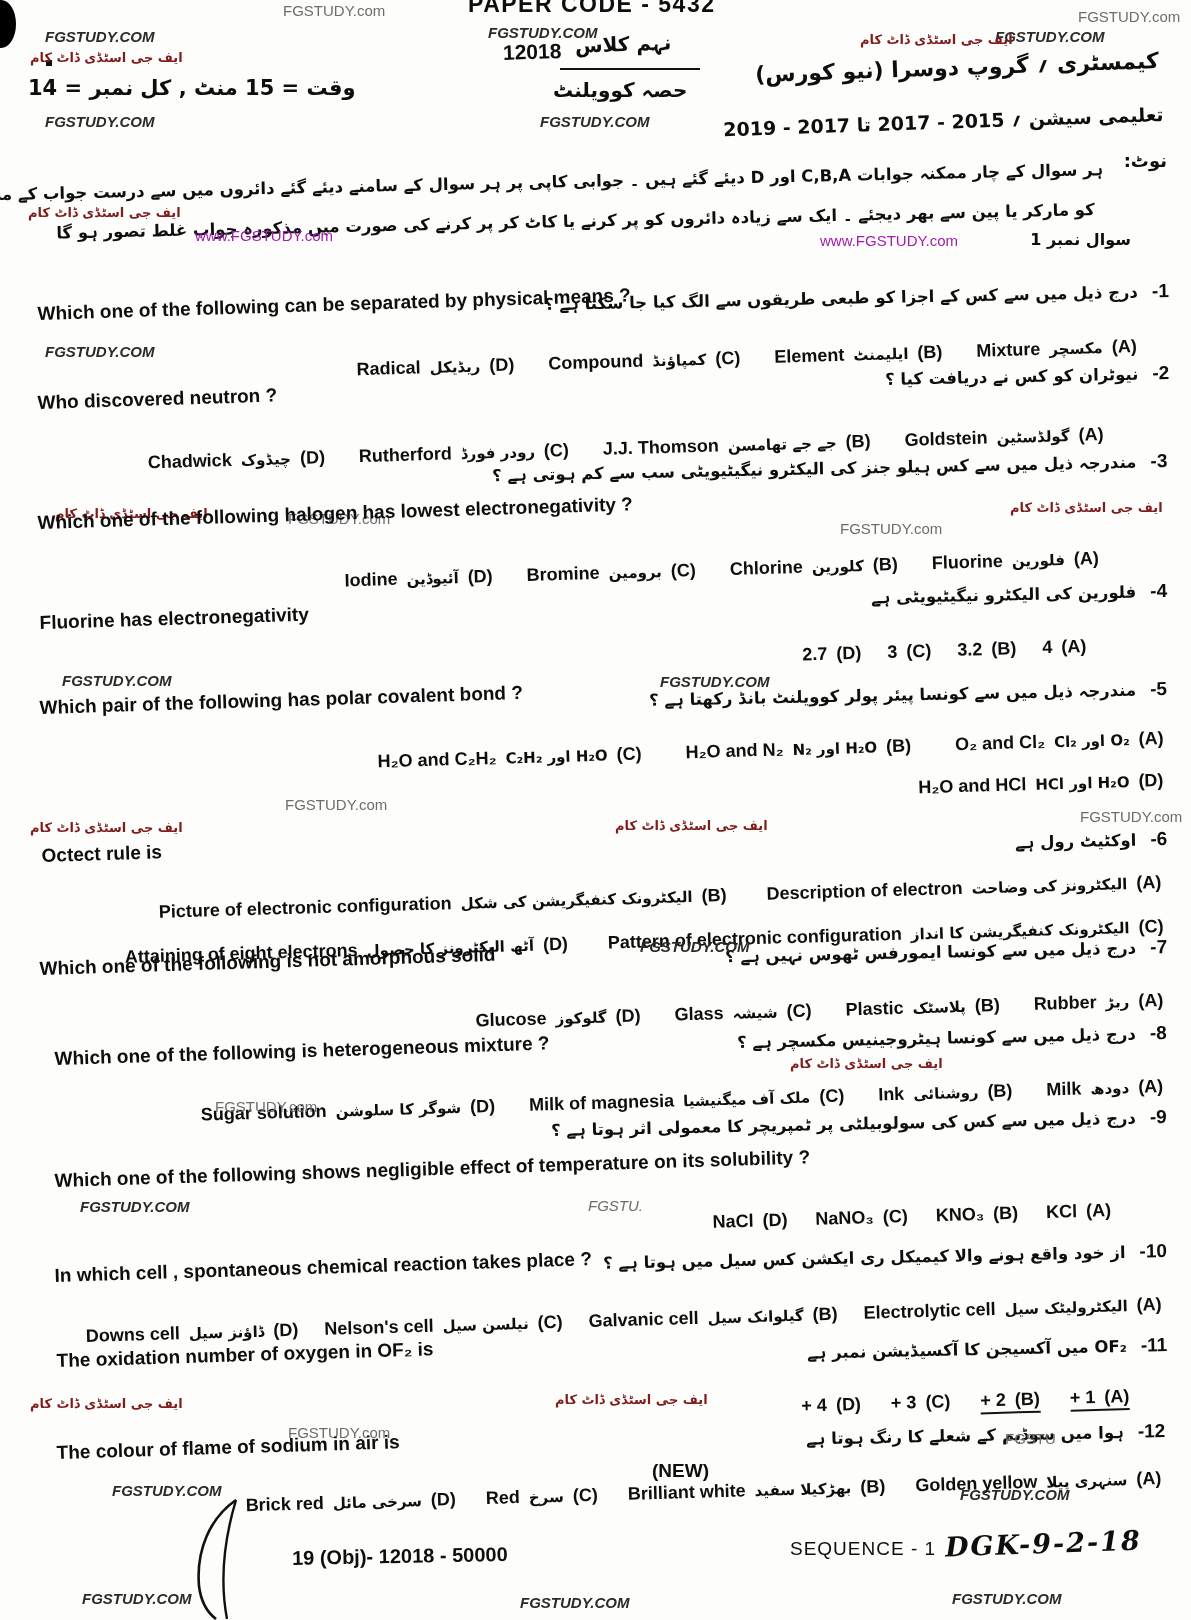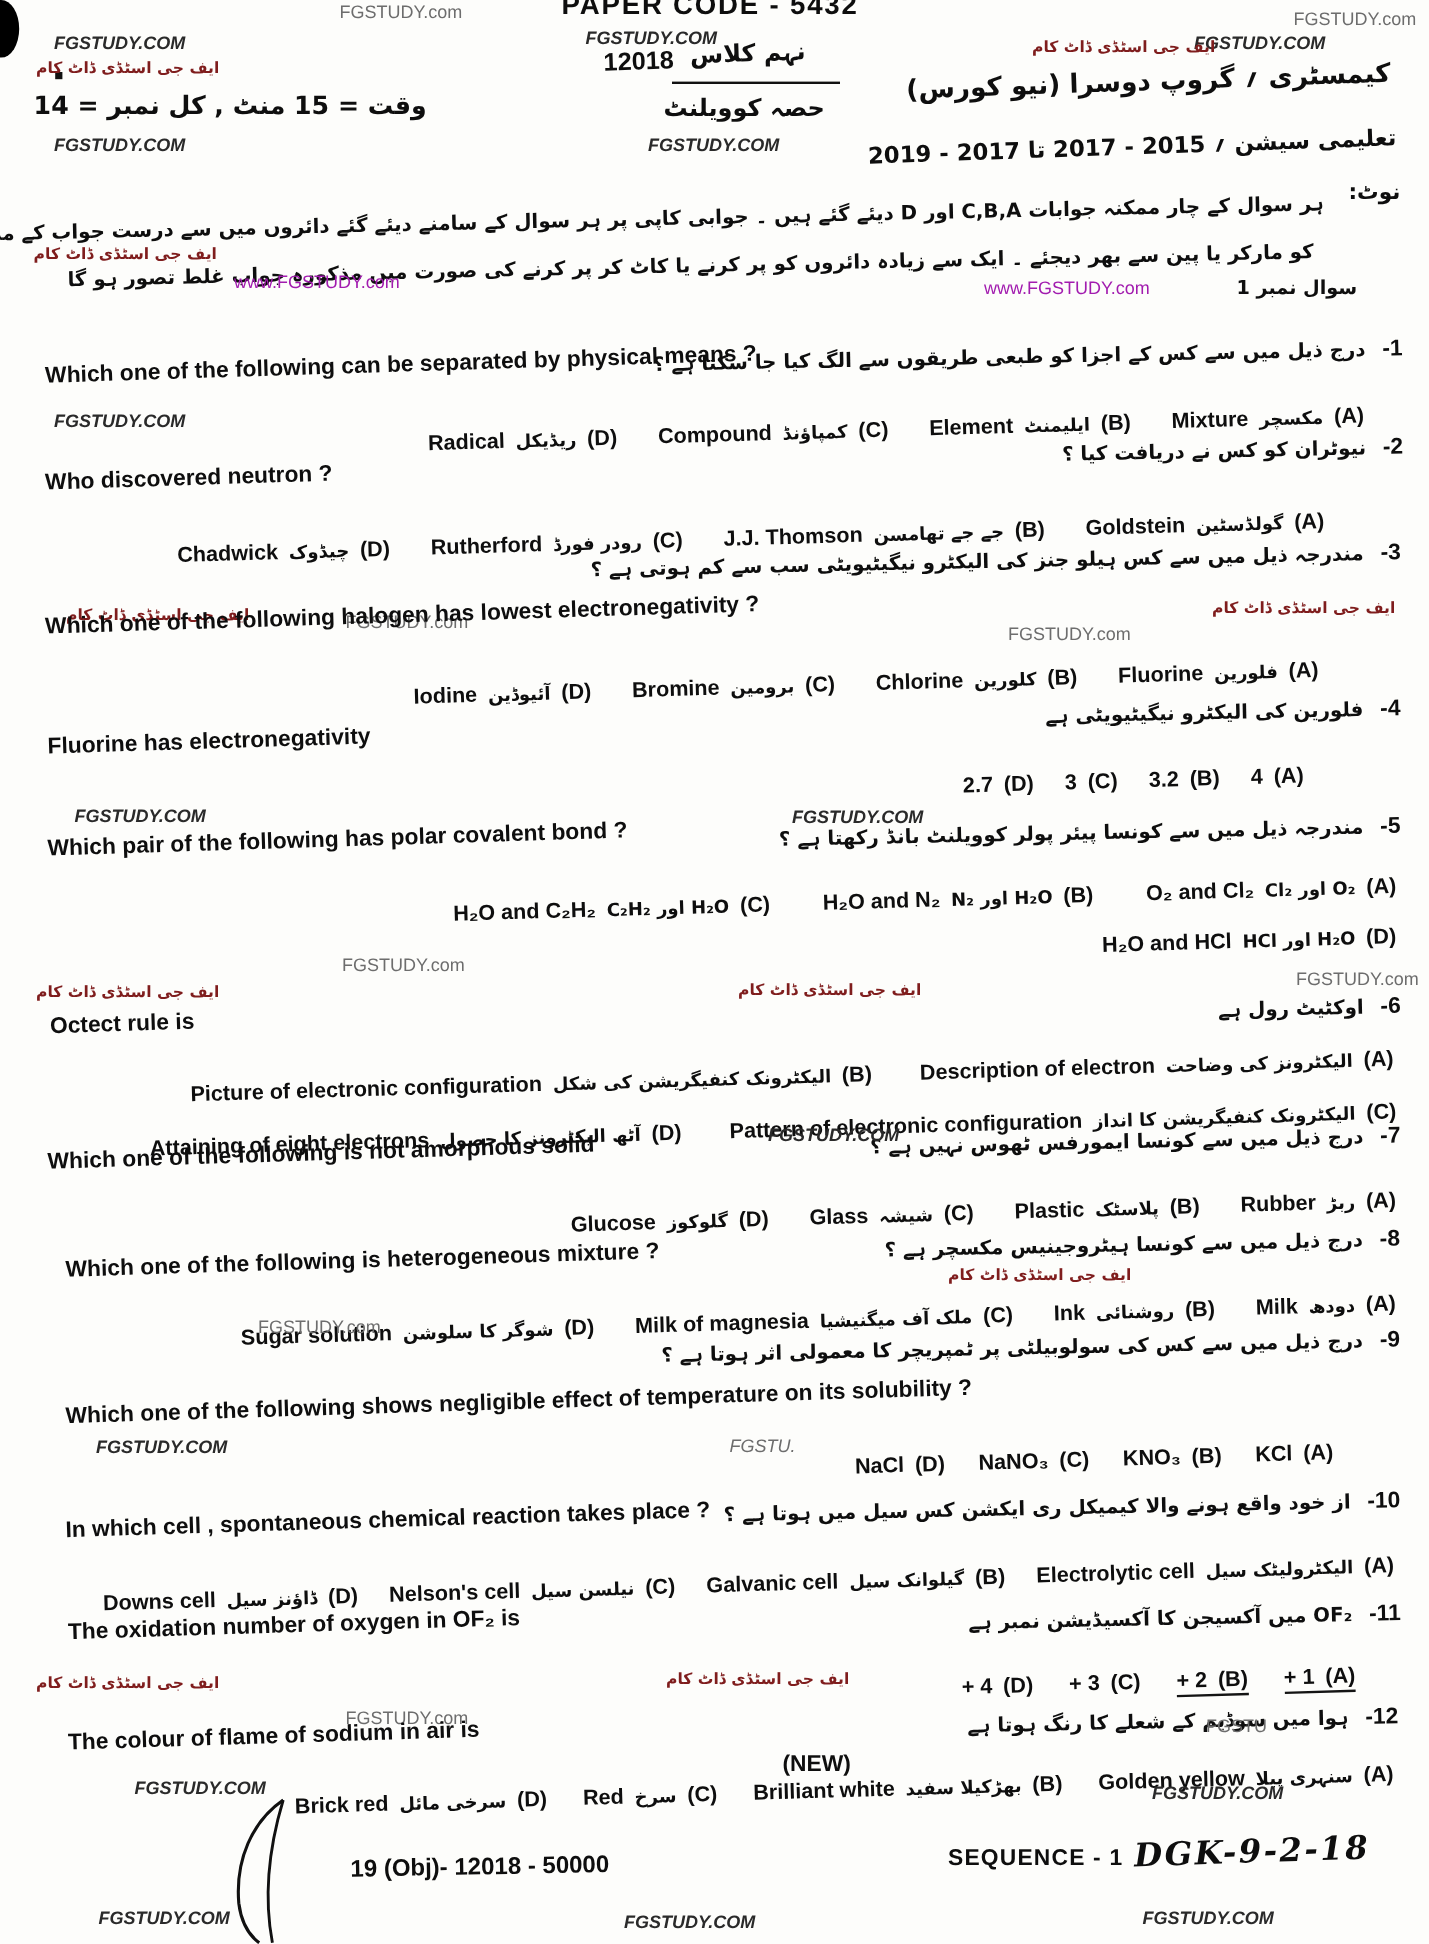--- a/index.html
+++ b/index.html
@@ -30,21 +30,21 @@
         white-space:nowrap;transform:rotate(-1.7deg);transform-origin:100% 0;}
   .opt{display:inline-flex;align-items:baseline;gap:9px;}
   .opt-en{font-weight:700;font-size:18px;direction:ltr;unicode-bidi:isolate;}
   .opt-ur{font-size:15px;font-weight:700;direction:rtl;unicode-bidi:isolate;
           font-family:"DejaVu Sans",sans-serif;}
   .opt-label{font-weight:700;font-size:18px;direction:ltr;unicode-bidi:isolate;}
   .u-hand{border-bottom:2.5px solid #141414;padding-bottom:1px;}
   
   .foot-print{font-size:20px;font-weight:700;white-space:nowrap;}
   .foot-new{font-size:19px;font-weight:700;}
-  .foot-seq{font-size:19px;font-weight:700;letter-spacing:1px;}
+  .foot-seq{font-size:19px;font-weight:400;letter-spacing:1px;}
   .foot-hand{font-size:27px;font-weight:700;font-style:italic;letter-spacing:2px;
              font-family:"DejaVu Serif",serif;transform:rotate(-2deg);white-space:nowrap;}
   .corner-mark{left:-14px;top:0px;width:30px;height:48px;background:#000;border-radius:50%;}
   .dot{width:6px;height:6px;background:#111;}
   .scan-line{height:3px;background:#111;}
 </style>
 </head>
 <body>
 
 <div class="page">
@@ -321,21 +321,21 @@
       </span>
   </div>
   <span class="abs wm-gray" style="left:215px;top:1098px;">FGSTUDY.com</span>
 
   <div class="q-head" style="top:1106px;right:24px;">
     <span class="urdu q-urdu">درج ذیل میں سے کس کی سولوبیلٹی پر ٹمپریچر کا معمولی اثر ہوتا ہے ؟</span>
     <span class="q-no">-9</span>
   </div>
   <div class="q-en" style="left:55px;top:1170px;">Which one of the following shows negligible effect of temperature on its solubility ?</div>
   <span class="abs wm-bold" style="left:80px;top:1198px;">FGSTUDY.COM</span>
-  <span class="abs wm-gray" style="left:608px;top:1197px;font-style:italic;">FGSTU.</span>
+  <span class="abs wm-gray" style="left:588px;top:1197px;font-style:italic;">FGSTU.</span>
   <div class="opts" style="top:1200px;right:80px;gap:28px;">
     <span class="opt">
         <span class="opt-en">KCl</span>
         <span class="opt-label">(A)</span>
       </span>
     <span class="opt">
         <span class="opt-en">KNO₃</span>
         <span class="opt-label">(B)</span>
       </span>
     <span class="opt">

